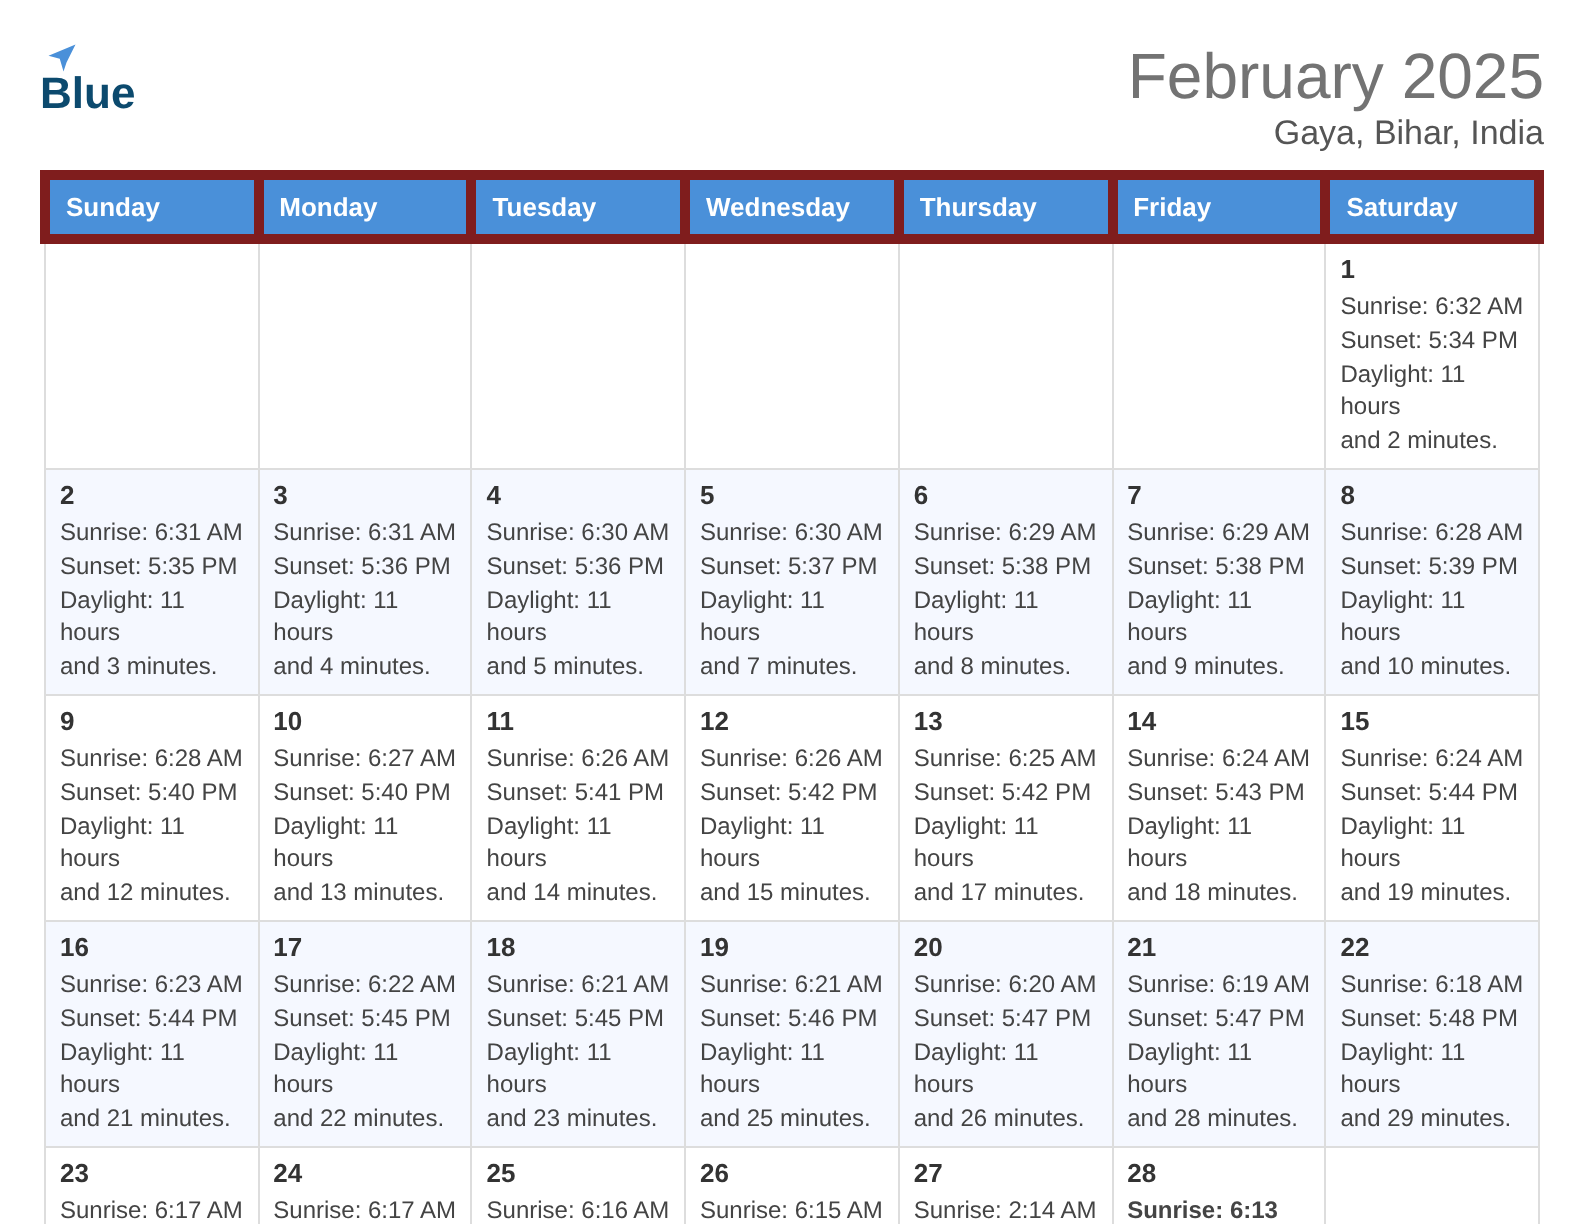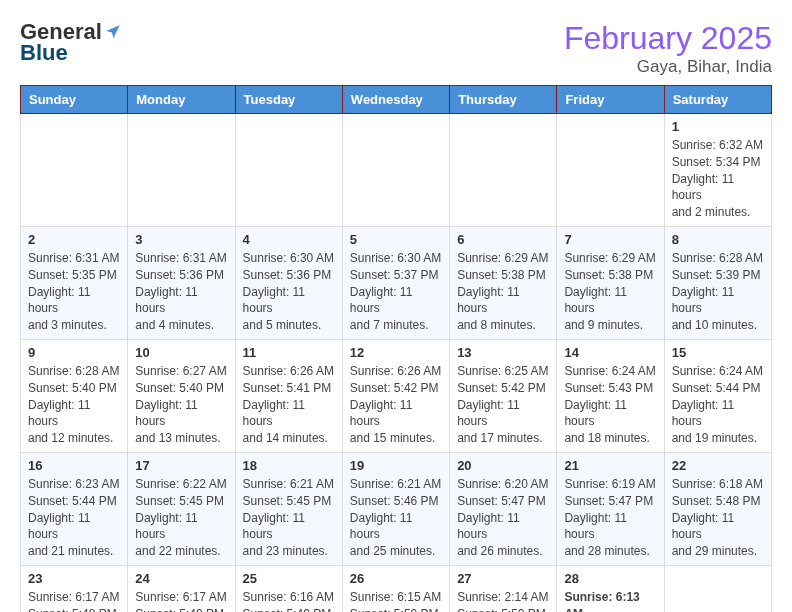--- a/index.html
+++ b/index.html
@@ -33,39 +33,39 @@
       width: 18px;
       height: 18px;
       margin-left: 2px;
     }
     .title-area {
       text-align: right;
     }
     .month-title {
       font-size: 32px;
       font-weight: normal;
-      color: #8b5cf6;
+      color: #737373;
     }
     .location-title {
       font-size: 17px;
       color: #555;
     }
     .calendar-table {
       width: 100%;
       border-collapse: collapse;
       border: 1px solid #ccc;
     }
     .calendar-table th {
       background-color: #4a90d9;
       color: white;
       text-align: left;
       padding: 6px 8px;
       font-size: 13px;
       font-weight: bold;
-      border: 1px solid #7f1d1d;
+      border: 5px solid #7f1d1d;
     }
     .calendar-table td {
       vertical-align: top;
       padding: 5px 7px;
       border: 1px solid #ddd;
       width: 107px;
       min-height: 80px;
       font-size: 10.5px;
       color: #333;
       background: #fff;
@@ -88,23 +88,20 @@
       background: #fff !important;
     }
   </style>
 </head>
 <body>
 
 <div class="header-area">
   <div class="logo">
     <div>
       <div style="display:flex;align-items:center;">
-        <span class="logo-text">
-          <span style="color:#333;">General</span>
-        </span>
         <svg class="logo-icon" viewBox="0 0 24 24" fill="#4a90d9">
           <path d="M21 3L3 10.5l7.5 2L13 21l2-6 6-12z"></path>
         </svg>
       </div>
       <div style="font-size:22px;font-weight:bold;color:#0c4a6e;margin-top:-4px;">Blue</div>
     </div>
   </div>
   <div class="title-area">
     <div class="month-title">February 2025</div>
     <div class="location-title">Gaya, Bihar, India</div>

